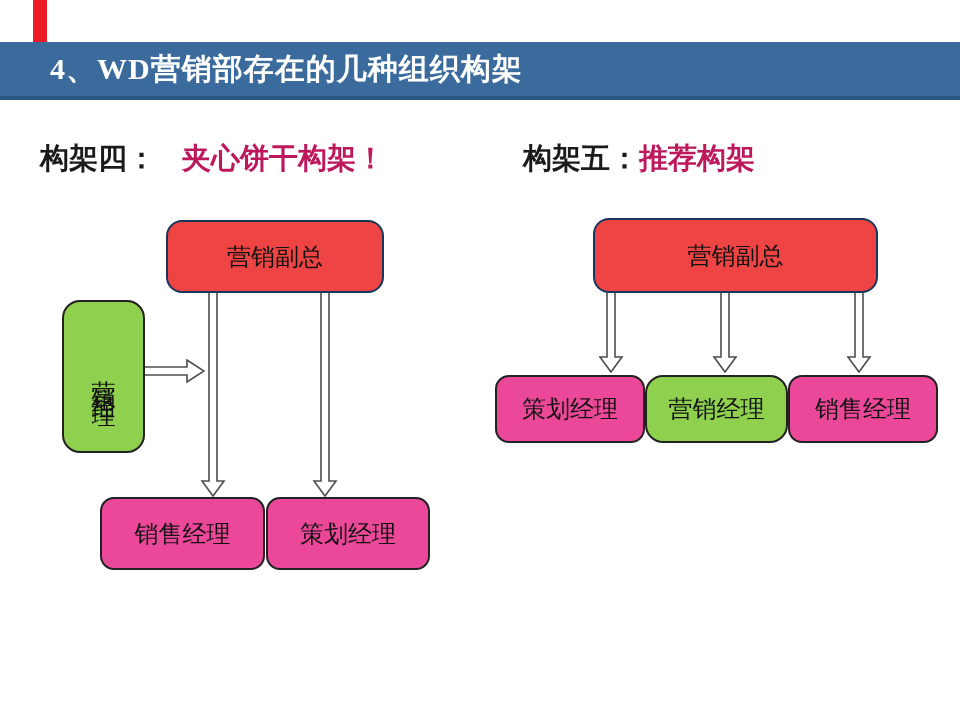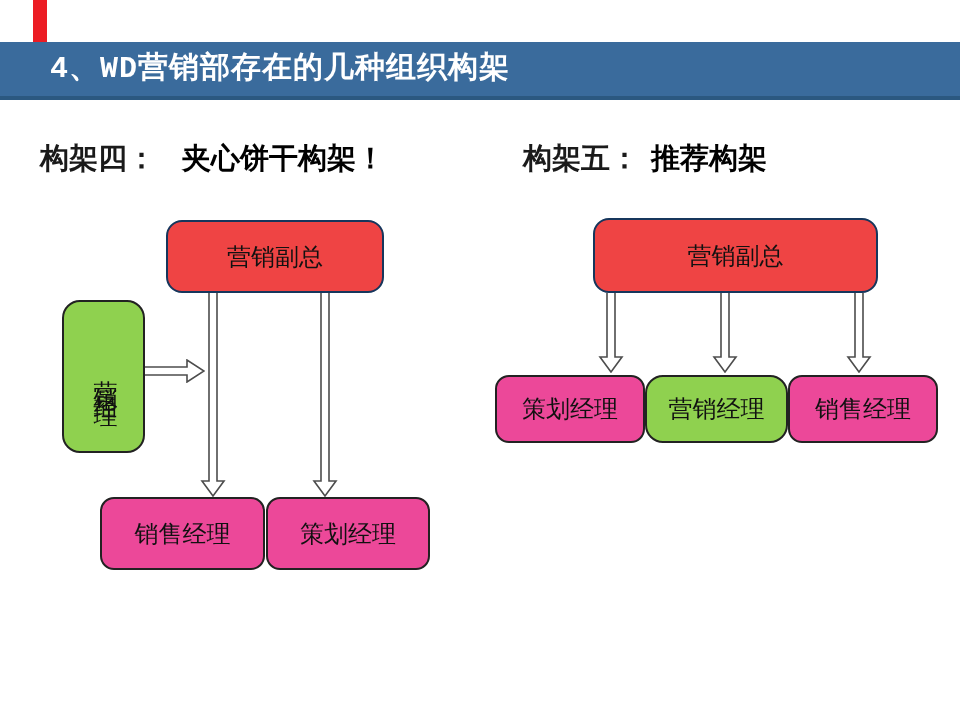--- a/index.html
+++ b/index.html
@@ -1,37 +1,37 @@
 <!DOCTYPE html>
 <html><head>
 <meta charset="utf-8">
 <style>
   html,body{margin:0;padding:0;background:#ffffff;}
   .slide{
     position:relative;width:960px;height:612px;background:#ffffff;overflow:hidden;
-    font-family:Liberation Mono, monospace;
+    font-family:Liberation Serif, serif;
   }
   
   .corner-mark{position:absolute;left:33px;top:0;width:14px;height:42px;background:#ec1c24;}
   
   .banner{
     position:absolute;left:0;top:42px;width:960px;height:54px;
     background:#3a6b9c;border-bottom:4px solid #2b5880;
   }
   .banner h1{
     margin:0;padding-left:50px;line-height:54px;font-size:30px;font-weight:bold;color:#ffffff;
     letter-spacing:1px;white-space:nowrap;
   }
   
   .section-label{position:absolute;top:139px;font-size:29px;font-weight:bold;color:#1a1a1a;white-space:nowrap;}
-  .section-label .hl{color:#000000;font-weight:bold;}
+  .section-label .hl{color:#be185d;font-weight:bold;}
   .lbl-four{left:40px;}
   .lbl-four .hl{margin-left:26px;}
   .lbl-five{left:523px;}
-  .lbl-five .hl{margin-left:12px;}
+  .lbl-five .hl{}
   
   .obox{
     position:absolute;display:flex;align-items:center;justify-content:center;
     font-size:24px;color:#111;border:2px solid #222;box-sizing:border-box;
   }
   .obox.blue{background:#ef4444;border-radius:16px;border-color:#16365c;}
   .obox.green{background:#8fd14f;border-radius:18px;}
   .obox.peach{background:#ec4899;border-radius:14px;}
   .vertical{writing-mode:vertical-rl;text-orientation:upright;letter-spacing:8px;}
   

